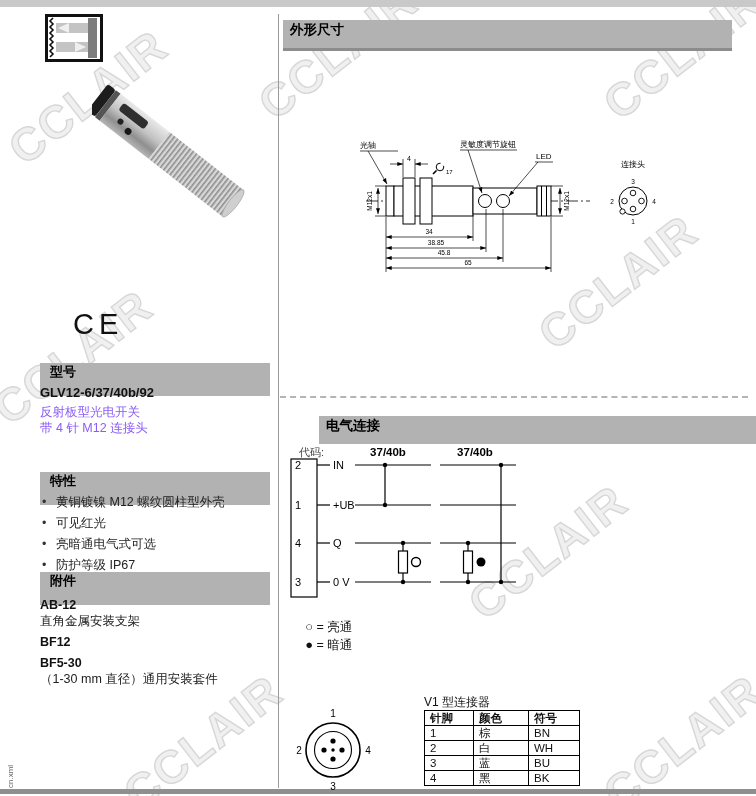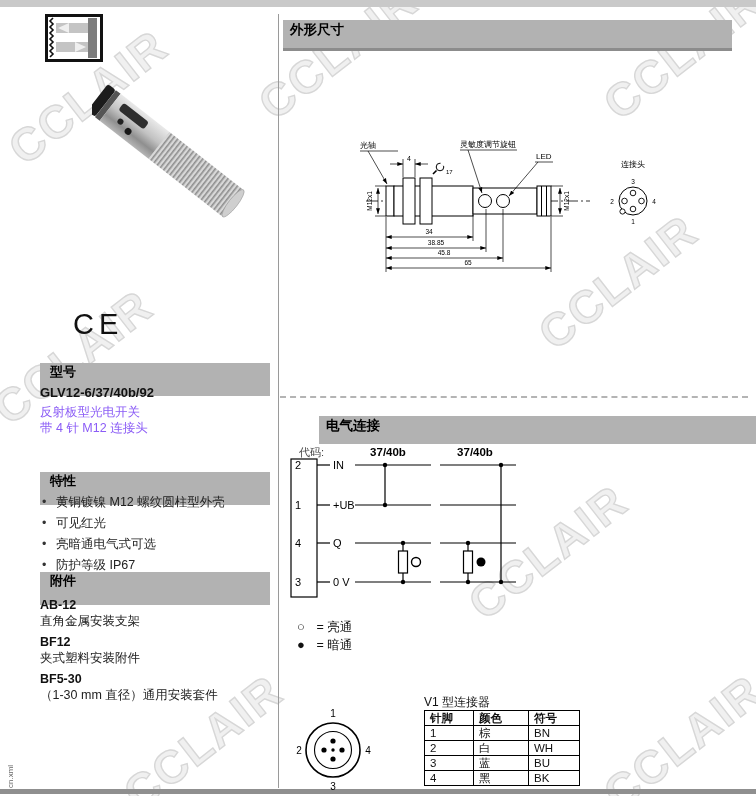--- a/index.html
+++ b/index.html
@@ -132,21 +132,20 @@
         <span class="bullet">•</span>
         <span>防护等级 IP67</span>
       </div>
     </div>
 
     <div class="abs sec-bar left" style="left:40px;top:572px;">附件</div>
     <div class="abs" style="left:40px;top:592px;width:232px;">
       <div class="acc-code">AB-12</div>
       <div class="acc-desc">直角金属安装支架</div>
       <div class="acc-code">BF12</div>
-      <div class="acc-desc">夹式塑料安装附件</div>
       <div class="acc-code">BF5-30</div>
       <div class="acc-desc">（1-30 mm 直径）通用安装套件</div>
     </div>
 
     <div class="abs footer-note">cn.xml</div>
 
     <div class="abs sec-bar right" style="left:283px;top:20px;width:449px;">外形尺寸</div>
     <div class="abs rule" style="left:283px;top:48px;width:449px;height:3px;"></div>
 
     <svg class="abs" style="left:290px;top:105px;" width="460" height="300" viewBox="0 0 460 300">
@@ -300,21 +299,21 @@
         <rect x="180.5" y="108" width="9" height="22" fill="#fff"></rect>
         <line x1="185" y1="130" x2="185" y2="139"></line>
       </g>
       <circle cx="218" cy="22" r="2.2" fill="#000"></circle>
         <circle cx="218" cy="139" r="2.2" fill="#000"></circle>
       <circle cx="185" cy="100" r="2.2" fill="#000"></circle>
         <circle cx="185" cy="139" r="2.2" fill="#000"></circle>
       <circle cx="198" cy="119" r="4.5" fill="#000"></circle>
     </svg>
 
-    <div class="abs" style="left:297px;top:618px;">
+    <div class="abs" style="left:297px;top:618px;text-align:right;">
       <div class="legend-row">
         <span class="sym">○</span>
         <span>= 亮通</span>
       </div>
       <div class="legend-row">
         <span class="sym">●</span>
         <span>= 暗通</span>
       </div>
     </div>
 

